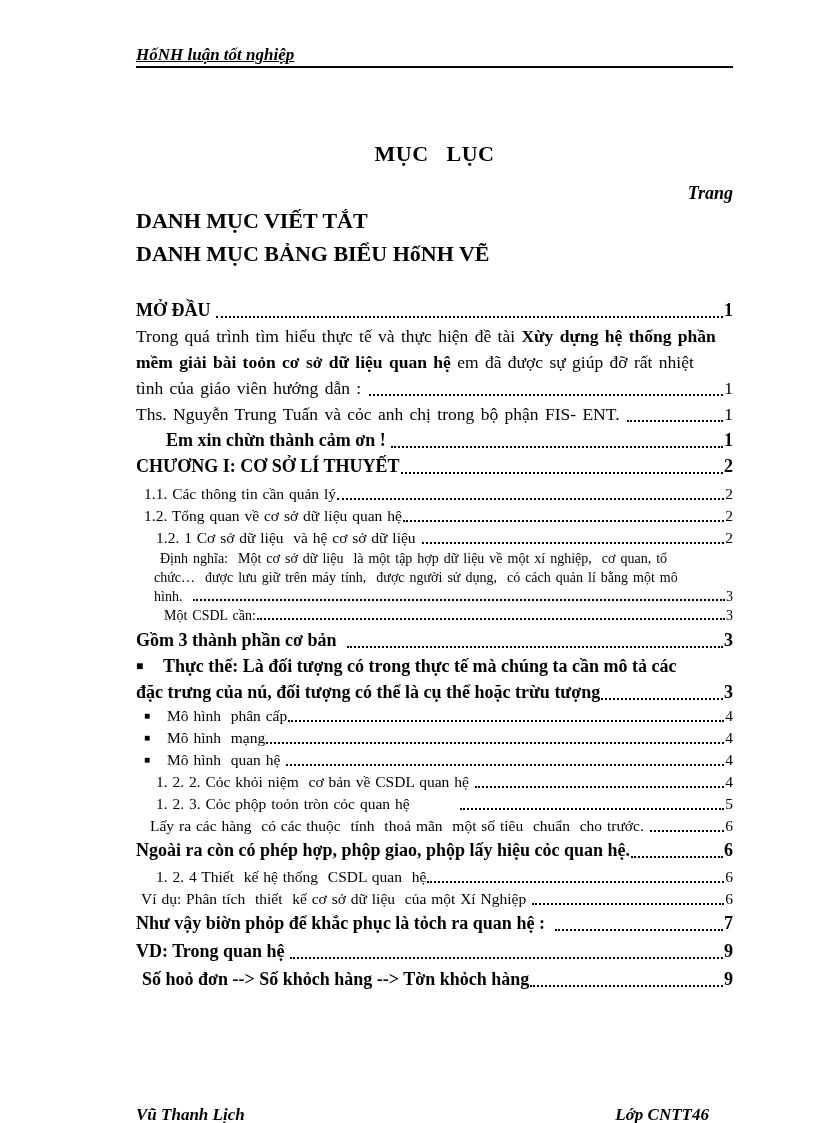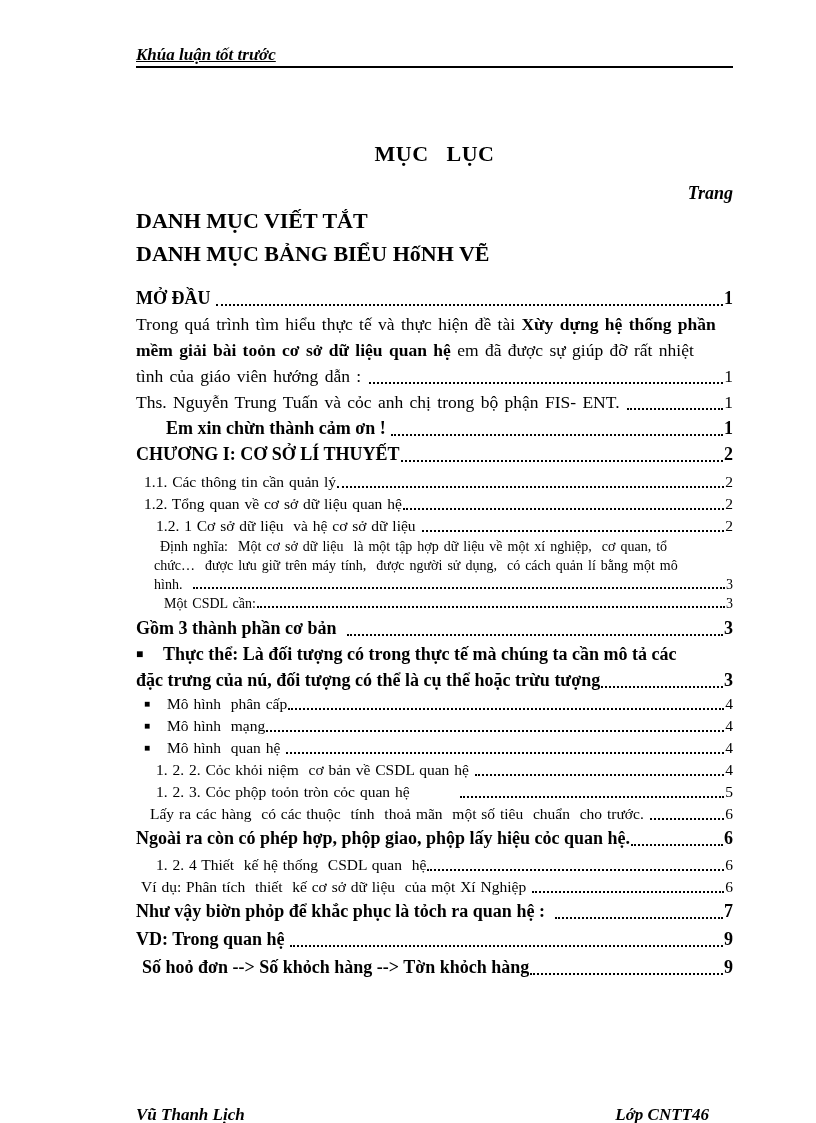--- a/index.html
+++ b/index.html
@@ -33,21 +33,21 @@
   .col-label{
     margin-top:16px;
     text-align:right;
     font-weight:bold;font-style:italic;
     font-size:18px;line-height:22px;
   }
   .fm{font-weight:bold;font-size:22px;line-height:22px;}
   .fm-0{margin-top:6px;}
   .fm-1{margin-top:11px;}
   
-  .toc{margin-top:20px;}
+  .toc{margin-top:32px;}
   .row{display:flex;align-items:baseline;}
   .r-lg{font-size:18px;line-height:26px;}
   .r-md{font-size:17.5px;line-height:26px;word-spacing:2px;}
   .r-sm{font-size:15.5px;line-height:22px;word-spacing:1px;}
   .r-xs{font-size:14px;line-height:19px;word-spacing:1.5px;}
   .row.b{font-weight:bold;}
   .txt{white-space:pre;overflow:hidden;flex:0 1 auto;}
   .txt .b{font-weight:bold;}
   .leader{
     flex:1 1 12px;min-width:12px;
@@ -68,21 +68,21 @@
     font-weight:bold;font-style:italic;
   }
   .ftr .ftr-right{margin-right:24px;}
 </style>
 </head>
 <body>
 
 <div class="page">
 
   <div class="hdr">
-    <span class="hdr-txt">Khúa luận tốt trước</span>
+    <span class="hdr-txt">HốNH luận tốt nghiệp</span>
   </div>
 
   <div class="doc-title">MỤC LỤC</div>
 
   <div class="col-label">Trang</div>
 
   <div class="fm fm-0">DANH MỤC VIẾT TẮT</div>
   <div class="fm fm-1">DANH MỤC BẢNG BIỂU HốNH VẼ</div>
 
   <div class="toc">

